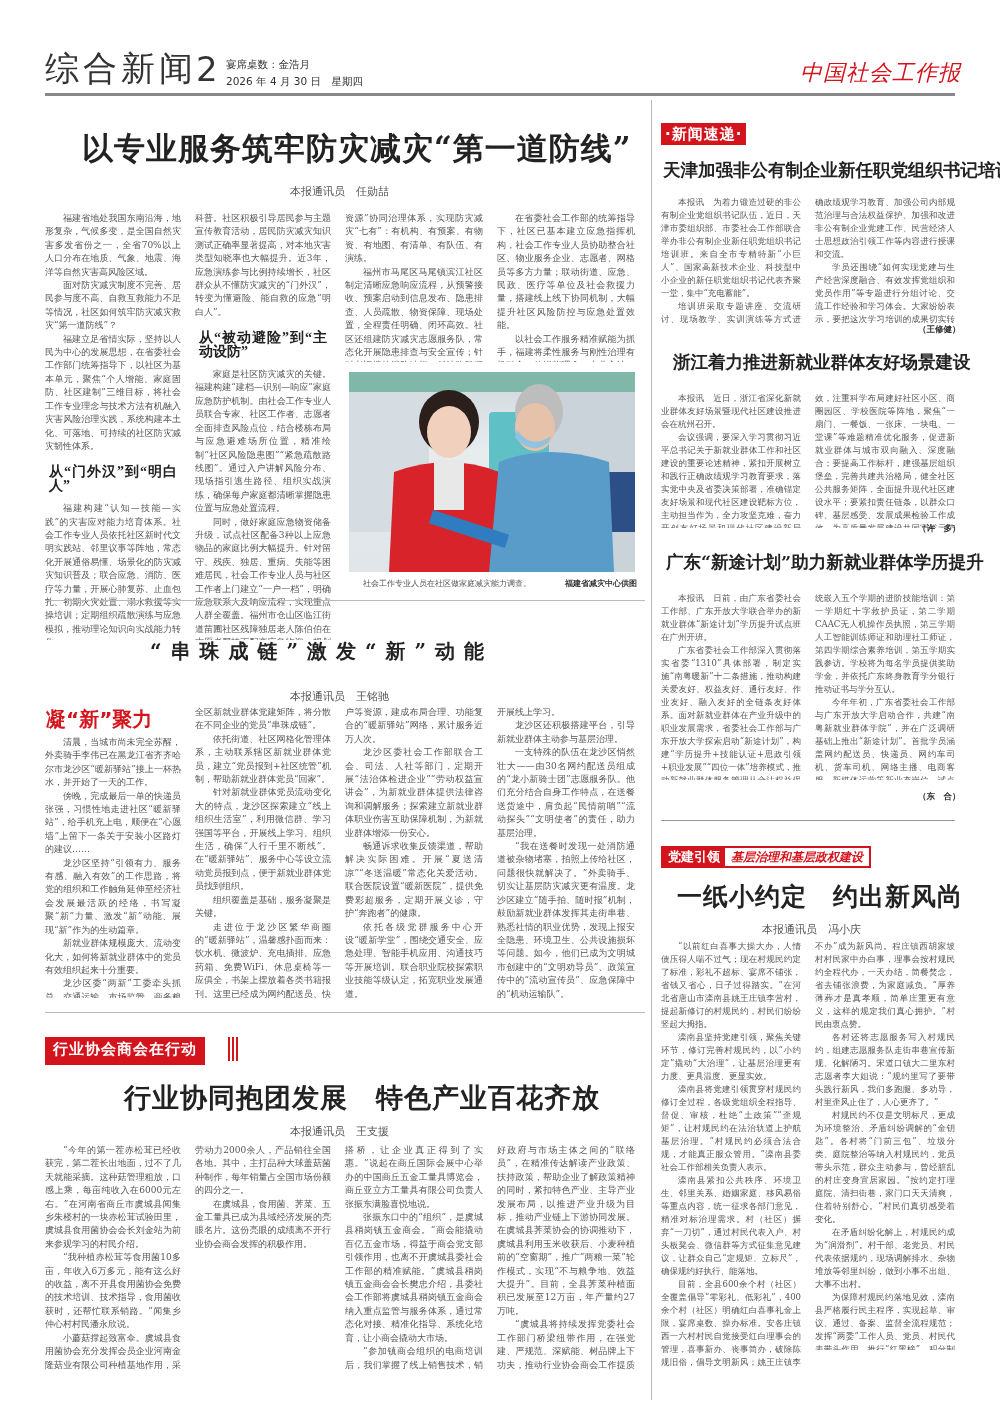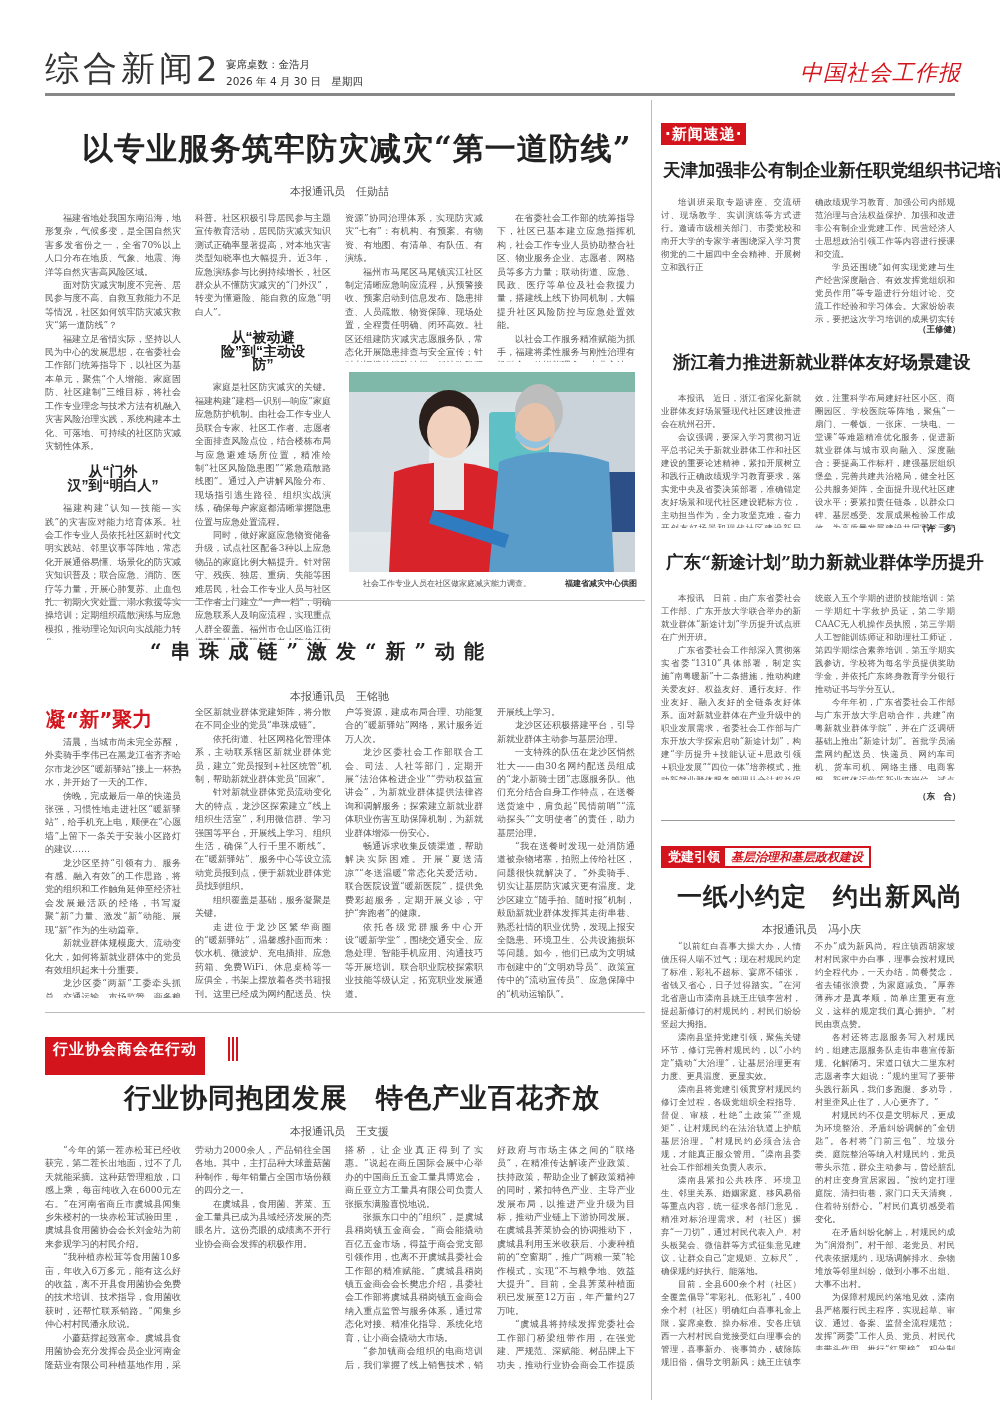--- a/index.html
+++ b/index.html
@@ -11,21 +11,21 @@
 .masthead-meta{left:226px;top:56px;font-family:"DejaVu Sans","Liberation Sans",sans-serif;font-size:10.5px;color:#333;line-height:17px;white-space:nowrap}
 .brand{left:800px;top:58px;font-family:"DejaVu Serif","Liberation Serif",serif;font-style:italic;font-size:22px;color:#d4141c;letter-spacing:1px}
 .top-rule{left:45px;top:93px;width:910px;height:3px;background:#888}
 .vrule{left:651px;top:100px;width:1px;height:1300px;background:#bbb}
 .hrule{height:1px;background:#bbb}
 .headline{font-family:"DejaVu Serif","Liberation Serif",serif;font-weight:bold;color:#222;white-space:nowrap}
 .byline{font-size:11px;color:#555;white-space:nowrap}
 .col{flex:1;font-size:9px;line-height:13.4px;color:#555;text-align:justify;overflow:hidden}
 .col p{text-indent:2em}
 .col p.noind{text-indent:0}
-.col .sub{font-family:Liberation Sans, sans-serif;font-weight:bold;color:#222;font-size:14px;text-indent:0;text-align:center;margin:12px 16px 10px}
+.col .sub{font-family:Liberation Serif, serif;font-weight:bold;color:#222;font-size:14px;text-indent:0;margin:12px 4px 10px}
 .tag-red{background:#d4141c;color:#fff;font-family:"DejaVu Sans","Liberation Sans",sans-serif;font-weight:bold;white-space:nowrap}
 .photo{overflow:hidden;background:linear-gradient(180deg,#cfd8dc 0%,#e7ecef 40%,#dfe5e8 100%)}
 .caption{font-size:8px;color:#555;white-space:nowrap}
 .kicker{font-family:"DejaVu Sans","Liberation Sans",sans-serif;font-weight:bold;color:#d4141c;font-size:20px;white-space:nowrap}
 </style>
 </head>
 <body>
 
 <div class="abs masthead-section">综合新闻</div>
 <div class="abs masthead-num">2</div>
@@ -120,21 +120,21 @@
 </div>
 <div class="abs col" style="left:497px;top:706px;width:138px;height:292px">
   <p class="noind">开展线上学习。</p>
   <p>龙沙区还积极搭建平台，引导新就业群体主动参与基层治理。</p>
   <p>一支特殊的队伍在龙沙区悄然壮大——由30名网约配送员组成的“龙小新骑士团”志愿服务队。他们充分结合自身工作特点，在送餐送货途中，肩负起“民情前哨”“流动探头”“文明使者”的责任，助力基层治理。</p>
   <p>“我在送餐时发现一处消防通道被杂物堵塞，拍照上传给社区，问题很快就解决了。”外卖骑手、切实让基层防灾减灾更有温度。龙沙区建立“随手拍、随时报”机制，鼓励新就业群体发挥其走街串巷、熟悉社情的职业优势，发现上报安全隐患、环境卫生、公共设施损坏等问题。如今，他们已成为文明城市创建中的“文明劝导员”、政策宣传中的“流动宣传员”、应急保障中的“机动运输队”。</p>
 
 </div>
 <div class="abs hrule" style="left:45px;top:1012px;width:600px"></div>
 
-<div class="abs tag-red" style="left:45px;top:1037px;height:38px;padding:0 8px;font-size:15px;line-height:24px;letter-spacing:1px">
+<div class="abs tag-red" style="left:45px;top:1037px;height:28px;padding:0 8px;font-size:15px;line-height:24px;letter-spacing:1px">
   <span>行业协会商会在行动</span>
 </div>
 <div class="abs" style="left:228px;top:1037px;width:12px;height:24px;background:repeating-linear-gradient(90deg,#d4141c 0 2px,#fff 2px 4px)"></div>
 <div class="abs headline" style="left:124px;top:1080px;font-size:27px;letter-spacing:1px">行业协同抱团发展　特色产业百花齐放</div>
 <div class="abs byline" style="left:290px;top:1124px">本报通讯员　王支援</div>
 
 <div class="abs col" style="left:45px;top:1144px;width:136px;height:226px">
   <p>“今年的第一茬赤松茸已经收获完，第二茬长出地面，过不了几天就能采摘。这种菇管理粗放，口感上乘，每亩纯收入在6000元左右。”在河南省商丘市虞城县闻集乡朱楼村的一块赤松茸试验田里，虞城县食用菌协会会长刘金站为前来参观学习的村民介绍。</p>
   <p>“我种植赤松茸等食用菌10多亩，年收入6万多元，能有这么好的收益，离不开县食用菌协会免费的技术培训、技术指导，食用菌收获时，还帮忙联系销路。”闻集乡仲心村村民潘永欣说。</p>
   <p>小蘑菇撑起致富伞。虞城县食用菌协会充分发挥会员企业河南金隆菇业有限公司种植基地作用，采用温室大棚、窖种和立体种植的方式，种植灵芝、赤松茸、羊肚菌、黄金菇等品种，带动周边500多农户种植食用菌，吸纳农村</p>
@@ -152,20 +152,21 @@
 </div>
 <div class="abs col" style="left:497px;top:1144px;width:138px;height:226px">
   <p class="noind">好政府与市场主体之间的“联络员”，在精准传达解读产业政策、扶持政策，帮助企业了解政策精神的同时，紧扣特色产业、主导产业发展布局，以推进产业升级为目标，推动产业链上下游协同发展。在虞城县荠菜协会的协调推动下，虞城县利用玉米收获后、小麦种植前的“空窗期”，推广“两粮一菜”轮作模式，实现“不与粮争地、效益大提升”。目前，全县荠菜种植面积已发展至12万亩，年产量约27万吨。</p>
   <p>“虞城县将持续发挥党委社会工作部门桥梁纽带作用，在强党建、严规范、深赋能、树品牌上下功夫，推动行业协会商会工作提质增效。”虞城县委社会工作部主要负责人表示，下一步将持续深化党建引领，让行业协会商会在助力县域经济高质量发展道路上行稳致远。</p>
 </div>
 
 <div class="abs tag-red" style="left:661px;top:123px;height:22px;padding:0 4px;font-size:15px;line-height:22px;letter-spacing:1px">·新闻速递·</div>
 
 <div class="abs headline" style="left:663px;top:158px;font-size:17.5px">天津加强非公有制企业新任职党组织书记培训</div>
 <div class="abs col" style="left:661px;top:196px;width:140px;height:132px;font-size:8.5px;line-height:13px">
+  <p><span>本报讯　为着力锻造过硬的非公有制企业党组织书记队伍，近日，天津市委组织部、市委社会工作部联合举办非公有制企业新任职党组织书记培训班。来自全市专精特新“小巨人”、国家高新技术企业、科技型中小企业的新任职党组织书记代表齐聚一堂，集中“充电蓄能”。</span></p>
   <p>培训班采取专题讲座、交流研讨、现场教学、实训演练等方式进行。邀请市级相关部门、市委党校和南开大学的专家学者围绕深入学习贯彻党的二十届四中全会精神、开展树立和践行正</p>
 </div>
 <div class="abs col" style="left:815px;top:196px;width:140px;height:132px;font-size:8.5px;line-height:13px">
   <p class="noind">确政绩观学习教育、加强公司内部规范治理与合法权益保护、加强和改进非公有制企业党建工作、民营经济人士思想政治引领工作等内容进行授课和交流。</p>
   <p>学员还围绕“如何实现党建与生产经营深度融合、有效发挥党组织和党员作用”等专题进行分组讨论、交流工作经验和学习体会。大家纷纷表示，要把这次学习培训的成果切实转化为履职尽责的实际行动，让党的旗帜在非公有制企业高高飘扬。</p>
 </div>
 <div class="abs" style="left:918px;top:324px;font-size:8.5px;color:#333;font-weight:bold">（王修健）</div>
 
 <div class="abs headline" style="left:673px;top:350px;font-size:17.5px">浙江着力推进新就业群体友好场景建设</div>
 <div class="abs col" style="left:661px;top:392px;width:140px;height:136px;font-size:8.5px;line-height:13px">

